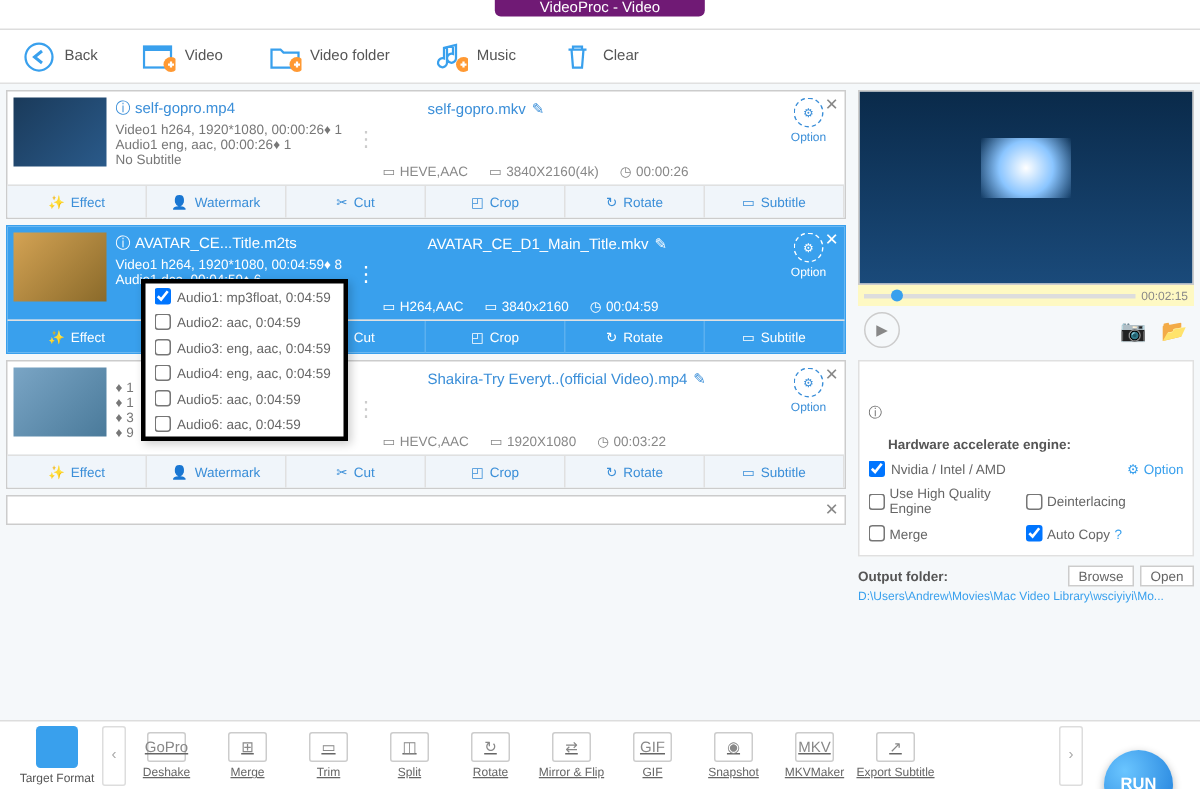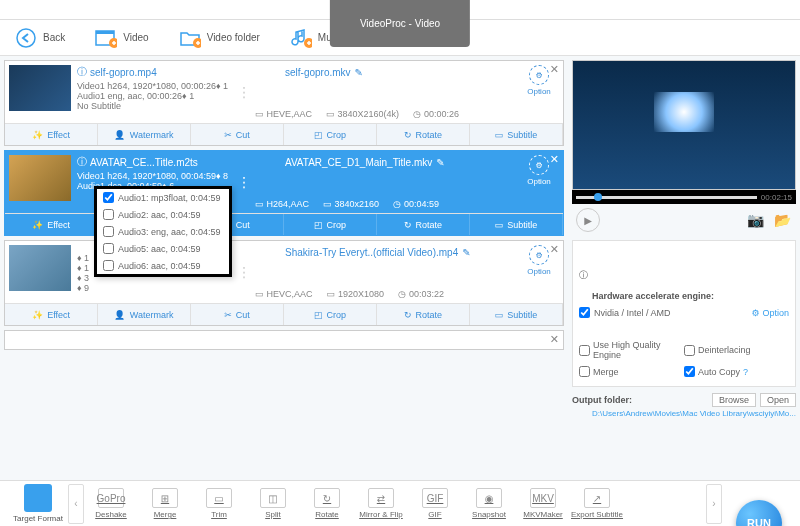--- a/index.html
+++ b/index.html
@@ -1,18 +1,18 @@
 <!DOCTYPE html>
 <html><head>
 <meta charset="utf-8">
 <style>
 * { box-sizing: border-box; margin: 0; padding: 0; font-family: Arial, sans-serif; }
 body { width: 800px; height: 526px; background: #f5f8fa; overflow: hidden; font-size: 10px; color: #666; }
 .titlebar { height: 20px; background: #fff; border-bottom: 1px solid #ddd; position: relative; }
-.title-badge { position: absolute; left: 50%; transform: translateX(-50%); background: #737373; color: #fff; padding: 18px 30px; font-size: 10px; border-radius: 0 0 4px 4px; }
+.title-badge { position: absolute; left: 50%; transform: translateX(-50%); background: #701a75; color: #fff; padding: 0 30px; font-size: 10px; border-radius: 0 0 4px 4px; }
 .toolbar { height: 36px; background: #fff; display: flex; align-items: center; padding: 0 15px; gap: 30px; border-bottom: 1px solid #e0e0e0; }
 .tb-item { display: flex; align-items: center; gap: 6px; cursor: pointer; color: #555; font-size: 10px; }
 .tb-icon { width: 22px; height: 22px; display: flex; align-items: center; justify-content: center; }
 .main { display: flex; height: 424px; }
 .left-panel { width: 568px; padding: 4px; overflow: hidden; position: relative; }
 .right-panel { width: 232px; padding: 4px; }
 .video-row { background: #fff; border: 1px solid #ccc; margin-bottom: 4px; position: relative; }
 .video-row.selected { border-color: #39a0ed; }
 .row-close { position: absolute; right: 4px; top: 2px; cursor: pointer; color: #888; font-size: 11px; }
 .row-top { display: flex; padding: 4px; height: 62px; }
@@ -38,36 +38,36 @@
 .row-actions { display: flex; background: #f0f5fa; border-top: 1px solid #e0e0e0; height: 22px; }
 .row-actions.sel { background: #39a0ed; }
 .act { flex: 1; display: flex; align-items: center; justify-content: center; gap: 4px; font-size: 9px; color: #3a8ed8; cursor: pointer; border-right: 1px solid #e0e0e0; }
 .act.sel { color: #fff; border-color: #5bb0f0; }
 .selected-body { background: #39a0ed; color: #fff; }
 .audio-dropdown { position: absolute; left: 94px; top: 130px; background: #fff; border: 3px solid #000000; box-shadow: 2px 2px 6px rgba(0,0,0,0.2); z-index: 10; width: 138px; }
 .audio-item { display: flex; align-items: center; padding: 3px 6px; font-size: 9px; color: #666; gap: 4px; }
 .audio-item input { width: 11px; height: 11px; }
 .preview { width: 100%; height: 130px; background: linear-gradient(180deg, #0a2a4a, #1a4a7a); position: relative; border: 1px solid #ccc; }
 .preview-light { position: absolute; left: 50%; top: 40%; transform: translate(-50%,-50%); width: 60px; height: 40px; background: radial-gradient(circle, #fff, #8ac5ff, transparent); }
-.seekbar { height: 14px; background: #000000; display: flex; align-items: center; padding: 0 4px; font-size: 8px; color: #888; gap: 4px; }
+.seekbar { height: 14px; background: #fef9c3; display: flex; align-items: center; padding: 0 4px; font-size: 8px; color: #888; gap: 4px; }
 .seek-track { flex: 1; height: 3px; background: #ddd; position: relative; }
 .seek-dot { position: absolute; left: 10%; top: -3px; width: 8px; height: 8px; background: #39a0ed; border-radius: 50%; }
 .preview-ctrl { display: flex; justify-content: space-between; align-items: center; padding: 4px; }
 .play-btn { width: 24px; height: 24px; border: 1px solid #ccc; border-radius: 50%; display: flex; align-items: center; justify-content: center; cursor: pointer; color: #888; }
 .hw-section { background: #fff; border: 1px solid #e0e0e0; padding: 6px; margin-top: 4px; font-size: 9px; }
 .hw-row { display: flex; align-items: center; gap: 4px; padding: 3px 0; }
 .hw-title { font-weight: bold; color: #555; margin-top: 41px; }
-.hw-opts { display: flex; flex-wrap: wrap; margin-top: 16px; }
+.hw-opts { display: flex; flex-wrap: wrap; }
 .hw-opt { width: 50%; display: flex; align-items: center; gap: 3px; padding: 3px 0; }
 .opt-btn { color: #39a0ed; display: flex; align-items: center; gap: 3px; margin-left: auto; cursor: pointer; }
 .output-folder { margin-top: 6px; font-size: 9px; }
 .of-row { display: flex; align-items: center; gap: 4px; }
 .of-label { font-weight: bold; color: #555; }
 .of-btn { border: 1px solid #ccc; padding: 1px 6px; cursor: pointer; background: #fff; font-size: 9px; }
-.of-path { color: #39a0ed; font-size: 8px; margin-top: 2px; white-space: nowrap; overflow: hidden; text-overflow: ellipsis; text-align: right; }
+.of-path { color: #39a0ed; font-size: 8px; margin-top: 2px; white-space: nowrap; overflow: hidden; text-overflow: ellipsis; }
 .bottom { height: 46px; background: #fff; border-top: 1px solid #ddd; display: flex; align-items: center; padding: 0 8px; position: relative; }
 .target-fmt { width: 60px; text-align: center; font-size: 8px; color: #555; }
 .fmt-icon { width: 28px; height: 28px; background: #39a0ed; margin: 0 auto 2px; border-radius: 3px; }
 .scroll-btn { width: 16px; height: 40px; border: 1px solid #ddd; display: flex; align-items: center; justify-content: center; cursor: pointer; color: #aaa; border-radius: 2px; }
 .tool-strip { flex: 1; display: flex; overflow: hidden; text-decoration: underline; }
 .tool-item { width: 54px; text-align: center; font-size: 8px; color: #666; cursor: pointer; }
 .tool-ico { width: 26px; height: 20px; margin: 0 auto 2px; border: 1px solid #ccc; border-radius: 2px; display: flex; align-items: center; justify-content: center; font-size: 10px; color: #888; }
 .run-btn { width: 46px; height: 46px; border-radius: 50%; background: radial-gradient(circle at 30% 30%, #6ac5ff, #1a7ad8); color: #fff; font-weight: bold; font-size: 11px; display: flex; align-items: center; justify-content: center; cursor: pointer; box-shadow: 0 2px 6px rgba(0,0,0,0.3); position: absolute; right: 18px; bottom: -20px; z-index: 5; }
 svg { display: block; }
 .chk { width: 11px; height: 11px; }
@@ -286,20 +286,24 @@
       <div class="audio-item">
           <input type="checkbox" class="chk" style="">
           <span>Audio2: aac, 0:04:59</span>
         </div>
       <div class="audio-item">
           <input type="checkbox" class="chk" style="">
           <span>Audio3: eng, aac, 0:04:59</span>
         </div>
       <div class="audio-item">
           <input type="checkbox" class="chk" style="">
+          <span>Audio4: eng, aac, 0:04:59</span>
+        </div>
+      <div class="audio-item">
+          <input type="checkbox" class="chk" style="">
           <span>Audio5: aac, 0:04:59</span>
         </div>
       <div class="audio-item">
           <input type="checkbox" class="chk" style="">
           <span>Audio6: aac, 0:04:59</span>
         </div>
     </div>
   </div>
 
   <div class="right-panel">

